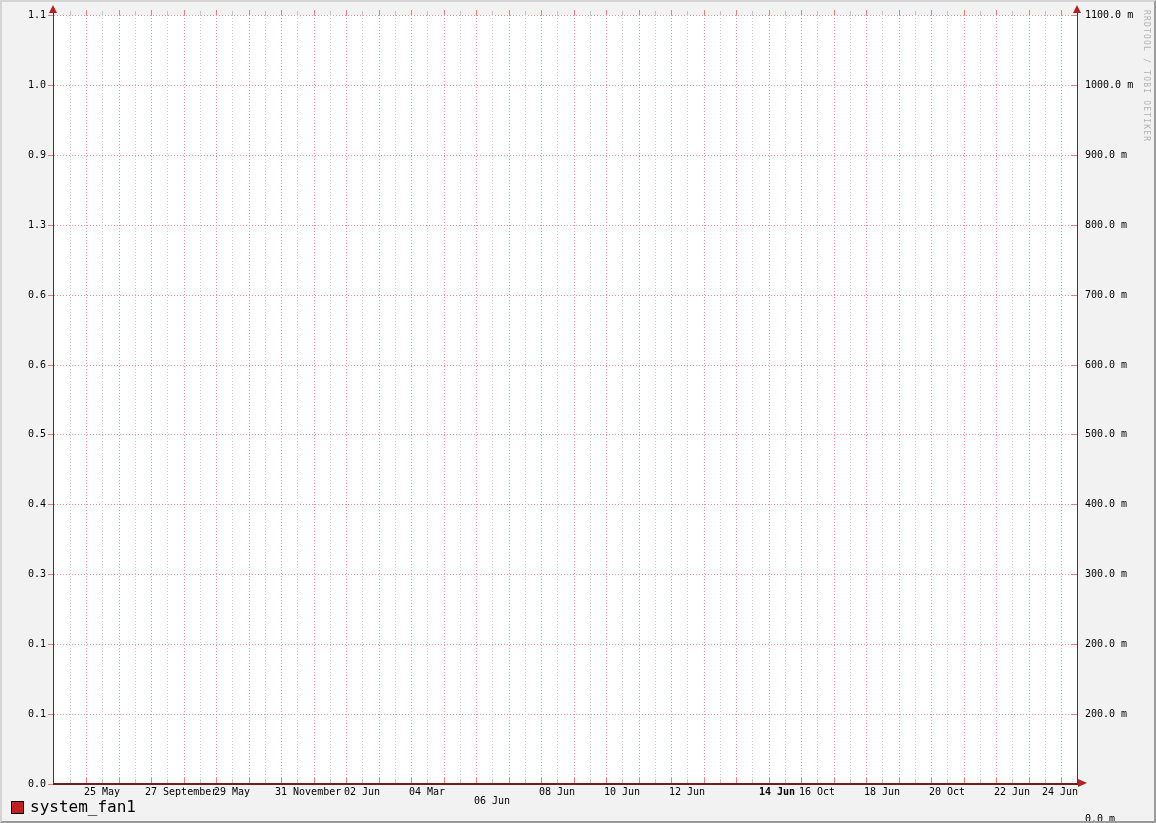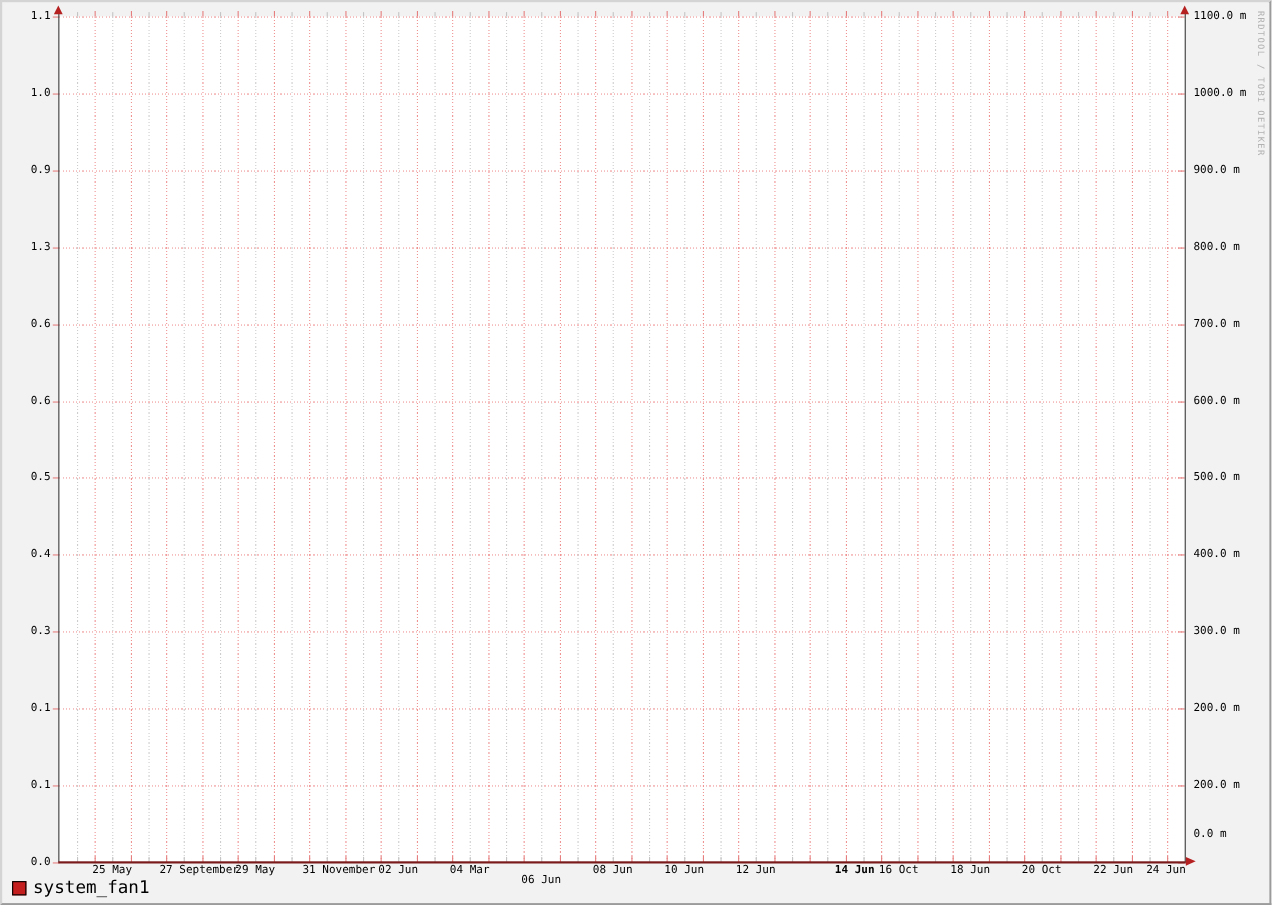--- a/index.html
+++ b/index.html
@@ -32,21 +32,21 @@
 <body>
 
 <div id="graph">
   <span id="legend-swatch" style="background: rgb(196, 30, 30);"></span>
   <span id="legend-label">system_fan1</span>
   <span id="watermark">RRDTOOL / TOBI OETIKER</span>
 <div class=" abs" style="left: 52px; top: 13px; width: 1023px; height: 769px; background: rgb(255, 255, 255);"></div>
     <div class=" abs" style="left: 46px; top: 782px; width: 6px; height: 1px; background: rgb(229, 127, 127);"></div>
     <div class=" abs" style="left: 1069px; top: 782px; width: 6px; height: 1px; background: rgb(229, 127, 127);"></div>
     <div class="ylab ylab-left abs" style="top: 777px;">0.0</div>
-    <div class="ylab ylab-right abs" style="top: 752px;">0.0 m</div>
+    <div class="ylab ylab-right abs" style="top: 812px;">0.0 m</div>
     <div class=" abs" style="left: 52px; top: 712px; width: 1023px; height: 1px; background-image: repeating-linear-gradient(90deg, rgb(239, 146, 146) 0px, rgb(239, 146, 146) 1px, transparent 1px, transparent 3px);"></div>
     <div class=" abs" style="left: 46px; top: 712px; width: 6px; height: 1px; background: rgb(229, 127, 127);"></div>
     <div class=" abs" style="left: 1069px; top: 712px; width: 6px; height: 1px; background: rgb(229, 127, 127);"></div>
     <div class="ylab ylab-left abs" style="top: 707px;">0.1</div>
     <div class="ylab ylab-right abs" style="top: 707px;">200.0 m</div>
     <div class=" abs" style="left: 52px; top: 642px; width: 1023px; height: 1px; background-image: repeating-linear-gradient(90deg, rgb(239, 146, 146) 0px, rgb(239, 146, 146) 1px, transparent 1px, transparent 3px);"></div>
     <div class=" abs" style="left: 46px; top: 642px; width: 6px; height: 1px; background: rgb(229, 127, 127);"></div>
     <div class=" abs" style="left: 1069px; top: 642px; width: 6px; height: 1px; background: rgb(229, 127, 127);"></div>
     <div class="ylab ylab-left abs" style="top: 637px;">0.1</div>
     <div class="ylab ylab-right abs" style="top: 637px;">200.0 m</div>

